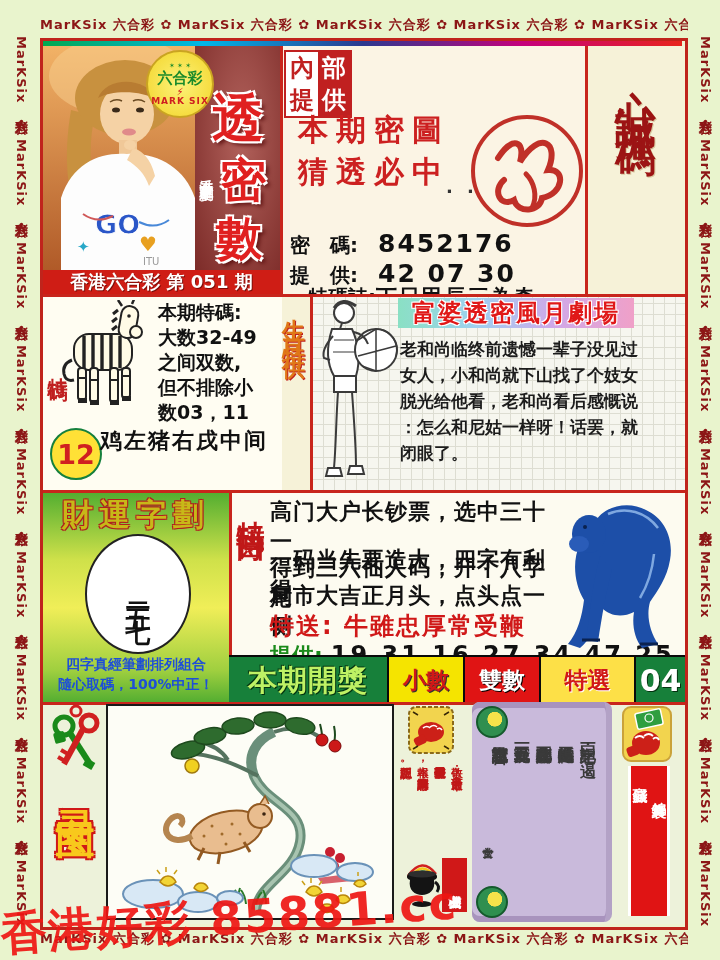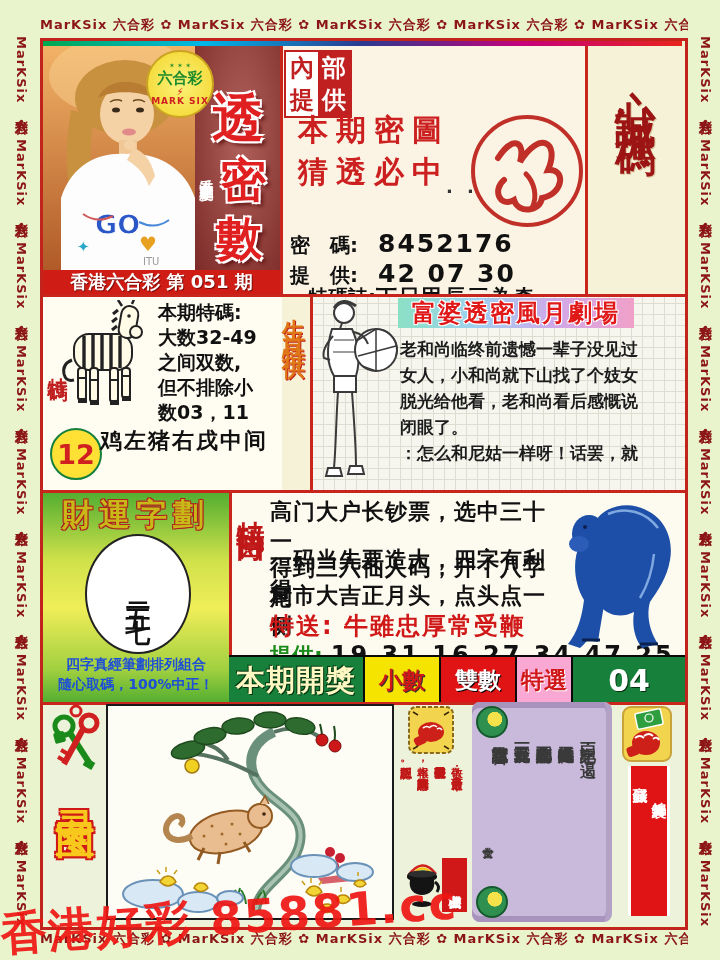--- a/index.html
+++ b/index.html
@@ -115,26 +115,26 @@
   #pl0{top:497px;} #pl1{top:545px;} #pl2{top:553px;} #pl3{top:581px;}
   #poem-special{left:270px;top:610px;font-size:24px;font-weight:bold;color:#d01818;letter-spacing:2px;}
   #poem-provide{left:270px;top:641px;display:flex;align-items:baseline;}
   #provide-label{font-size:22px;font-weight:bold;color:#1a8a1a;margin-right:8px;}
   #provide-nums{font-size:24px;font-weight:bold;color:#111;letter-spacing:3px;}
   #chimp{left:556px;top:494px;width:128px;height:158px;}
   #result-bar{left:229px;top:655px;width:456px;height:47px;display:flex;
     border-top:2px solid #0a0a0a;}
   .rseg{display:flex;align-items:center;justify-content:center;font-weight:bold;height:100%;
     box-sizing:border-box;border-right:2px solid #0a0a0a;}
-  #rseg-draw{width:136px;background:#17803a;color:#fef9c3;font-size:29px;letter-spacing:1px;
+  #rseg-draw{width:160px;background:#17803a;color:#bef264;font-size:29px;letter-spacing:1px;
     text-shadow:1px 1px 0 #03320f,-1px -1px 0 #03320f;}
   #rseg-small{width:76px;background:#f5e400;color:#d01818;font-size:23px;
     text-shadow:1px 1px 0 #333;}
   #rseg-even{width:76px;background:#e01414;color:#fff;font-size:23px;text-shadow:1px 1px 0 #000;}
-  #rseg-special{width:56px;background:#f9a8d4;color:#d01818;font-size:23px;
+  #rseg-special{width:95px;background:#fde047;color:#d01818;font-size:23px;
     text-shadow:1px 1px 0 #fff;}
   #rseg-number{flex:1;background:#17803a;color:#fff;font-size:30px;
     text-shadow:1px 1px 0 #03320f;border-right:none;}
   
   #bottom-row{left:43px;top:702px;width:642px;height:222px;border-top:3px solid #c8251c;
     background:#edf2da;}
   #keys{left:48px;top:704px;width:56px;height:74px;}
   #treasure-label{left:56px;top:778px;width:46px;height:146px;font-size:39px;font-weight:bold;
     color:#f8c81c;letter-spacing:7px;
     text-shadow:2px 2px 0 #d01818,-2px -2px 0 #d01818,2px -2px 0 #d01818,-2px 2px 0 #d01818;}
@@ -329,22 +329,22 @@
         <path d="M24,96 C22,124 22,150 20,172 M38,96 C40,124 42,150 42,170"></path>
         <path d="M14,172 h12 l2,8 h-16 Z M36,170 h12 l2,8 h-16 Z" fill="#fff"></path>
       </g>
     </svg>
   </div>
   <div class="abs" id="theater-title">富婆透密風月劇場</div>
   <div class="abs" id="theater-story">
     <div>老和尚临终前遗憾一辈子没见过</div>
     <div>女人，小和尚就下山找了个妓女</div>
     <div>脱光给他看，老和尚看后感慨说</div>
+    <div>：怎么和尼姑一样呀！话罢，就</div>
     <div>闭眼了。</div>
-    <div>：怎么和尼姑一样呀！话罢，就</div>
   </div>
 
   <div class="panel" id="strokes-panel"></div>
   <div class="abs" id="strokes-title">財運字劃</div>
   <div class="abs" id="strokes-oval">
     <span class="v" id="oval-chars">二五一七</span>
   </div>
   <div class="abs" id="strokes-footer">
     <div>四字真經筆劃排列組合</div>
     <div>隨心取碼，100%中正！</div>

